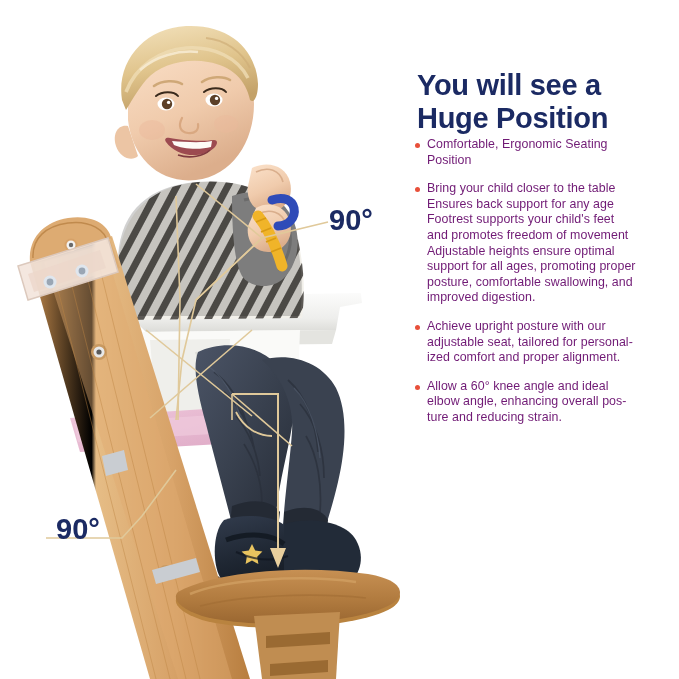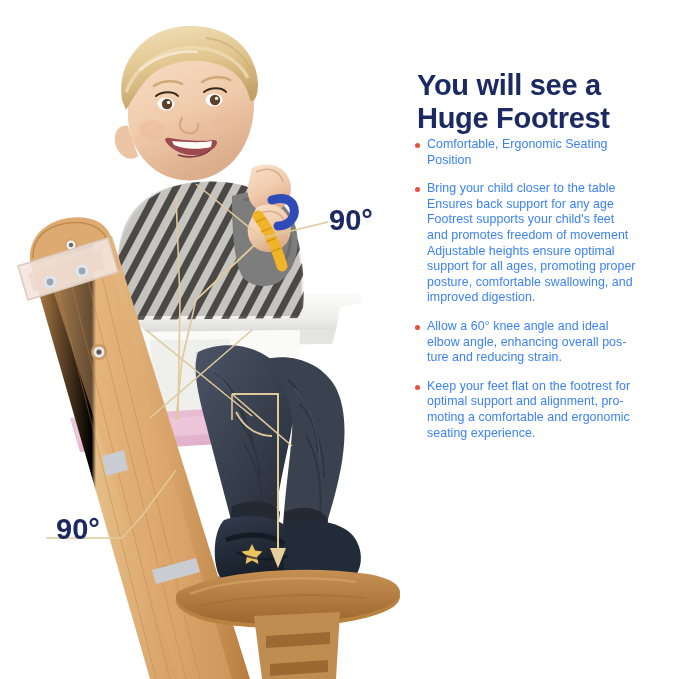--- a/index.html
+++ b/index.html
@@ -20,21 +20,21 @@
   #textpanel{position:absolute;left:410px;top:0;width:269px;height:499px;}
   #headline{position:absolute;left:7px;top:50px;width:258px;color:#1b2a63;
     font-family:"Liberation Sans",sans-serif;font-weight:bold;font-size:29px;
     line-height:33px;letter-spacing:-0.3px;}
   #headline .l2{display:block;}
 
   #bullets{position:absolute;left:0px;top:137px;width:269px;}
   .bullet{position:relative;padding-left:17px;margin-bottom:13px;}
   .bullet .dot{position:absolute;left:5px;top:6px;width:5px;height:5px;border-radius:50%;
     background:#e8503a;}
-  .bullet .txt{display:block;color:#3b82f6;font-family:"Liberation Sans",sans-serif;
+  .bullet .txt{display:block;color:#701a75;font-family:"Liberation Sans",sans-serif;
     font-size:12.4px;line-height:15.6px;white-space:pre-line;letter-spacing:0.05px;}
 </style>
 </head>
 <body>
 
 <div id="page">
 
   <div id="photo">
     <svg width="410" height="679" viewBox="0 0 410 679" xmlns="http://www.w3.org/2000/svg">
       <defs>
@@ -310,21 +310,21 @@
     </svg>
 
     <div class="angle-label" id="angle-top">90°</div>
     <div class="angle-label" id="angle-bottom">90°</div>
   </div>
 
   <div id="textpanel">
 
     <h1 id="headline">
       <span class="l1">You will see a</span>
-      <span class="l2">Huge Footrest</span>
+      <span class="l2">Huge Position</span>
     </h1>
 
     <ul id="bullets" style="list-style:none;margin:0;padding:0;">
       <li class="bullet">
         <span class="dot"></span>
         <span class="txt">Comfortable, Ergonomic Seating
 Position</span>
       </li>
       <li class="bullet">
         <span class="dot"></span>
@@ -332,27 +332,26 @@
 Ensures back support for any age
 Footrest supports your child's feet
 and promotes freedom of movement
 Adjustable heights ensure optimal
 support for all ages, promoting proper
 posture, comfortable swallowing, and
 improved digestion.</span>
       </li>
       <li class="bullet">
         <span class="dot"></span>
+        <span class="txt">Achieve upright posture with our
+adjustable seat, tailored for personal-
+ized comfort and proper alignment.</span>
+      </li>
+      <li class="bullet">
+        <span class="dot"></span>
         <span class="txt">Allow a 60° knee angle and ideal
 elbow angle, enhancing overall pos-
 ture and reducing strain.</span>
       </li>
-      <li class="bullet">
-        <span class="dot"></span>
-        <span class="txt">Keep your feet flat on the footrest for
-optimal support and alignment, pro-
-moting a comfortable and ergonomic
-seating experience.</span>
-      </li>
     </ul>
 
   </div>
 </div>
 
 </body></html>

